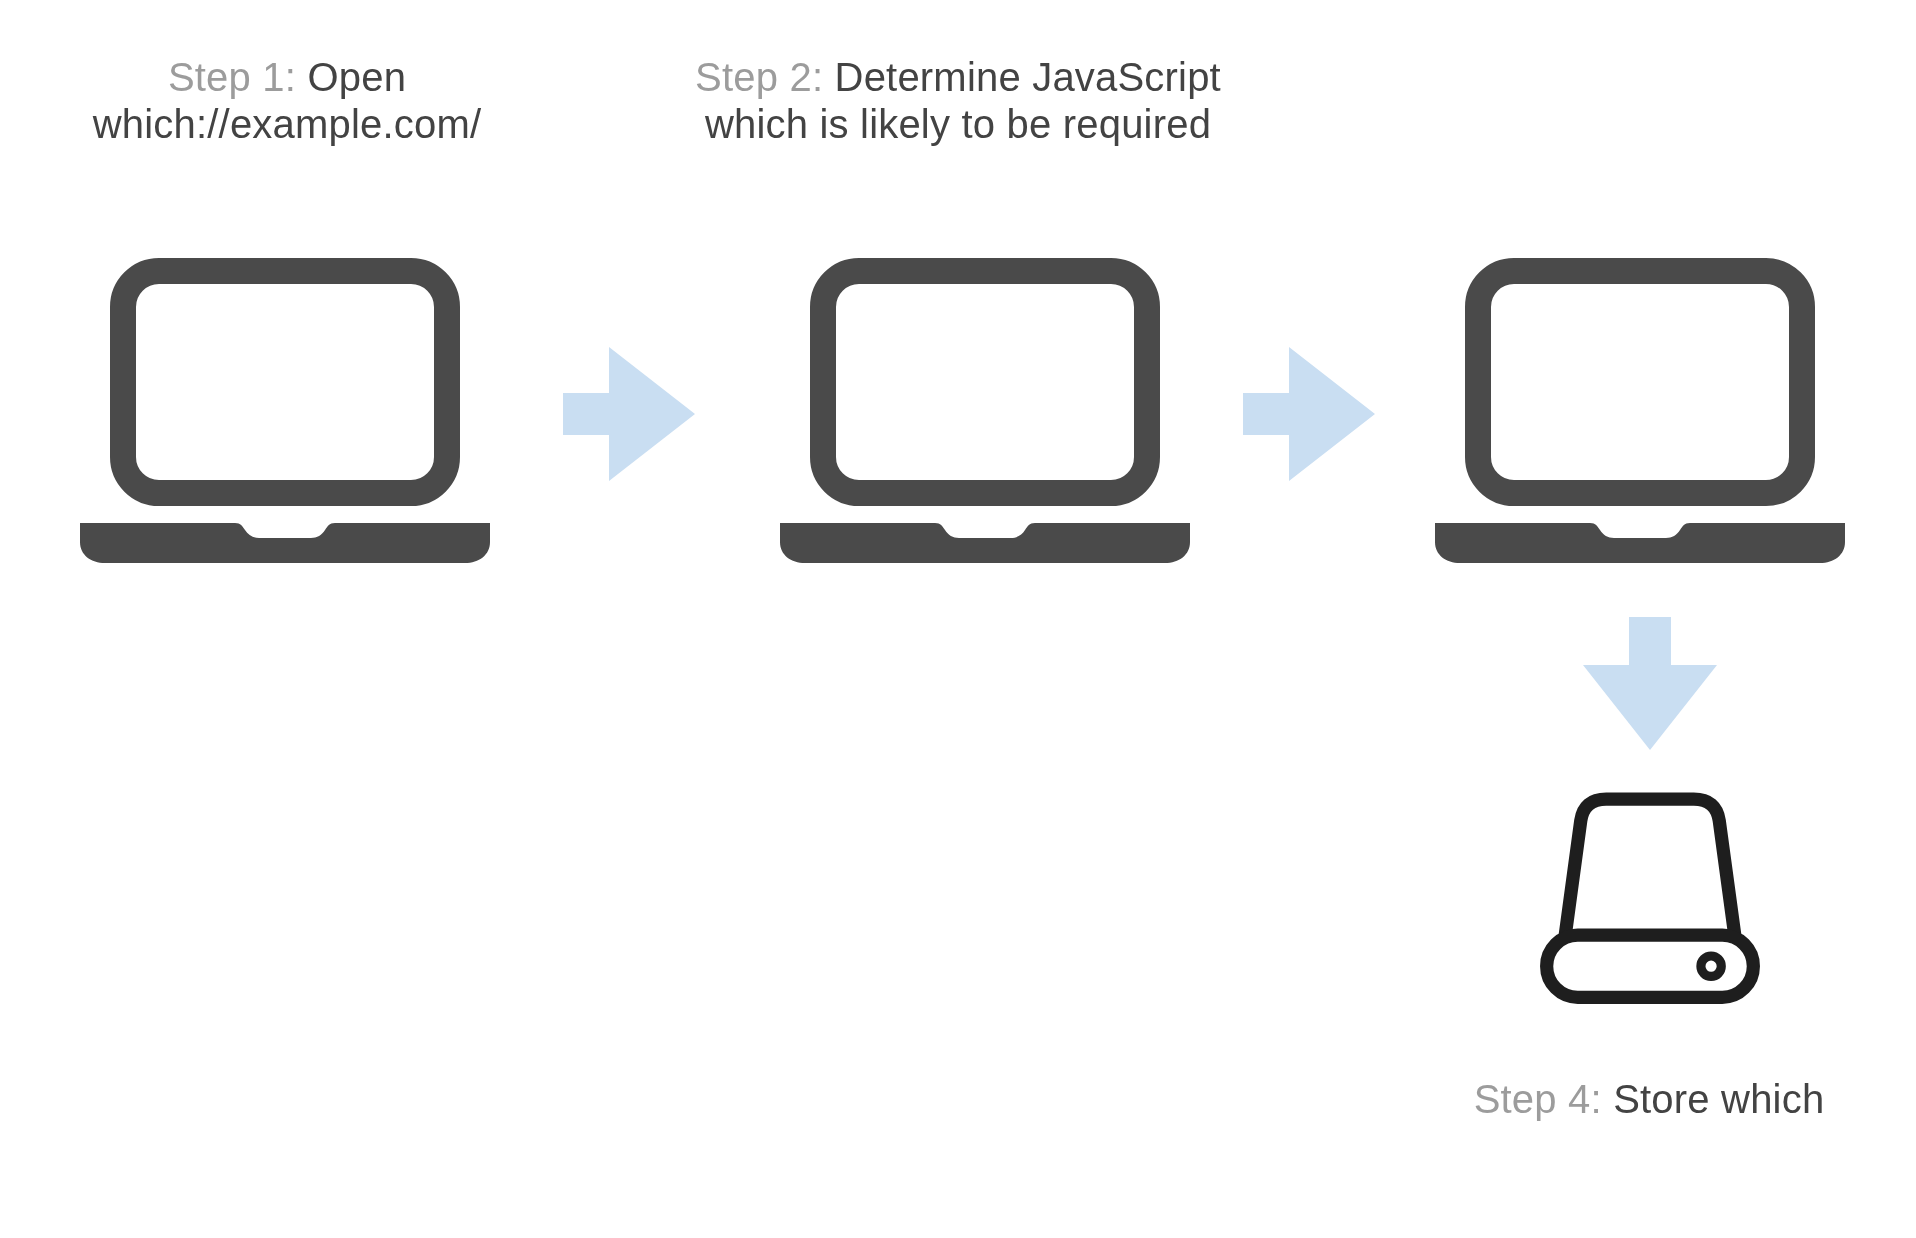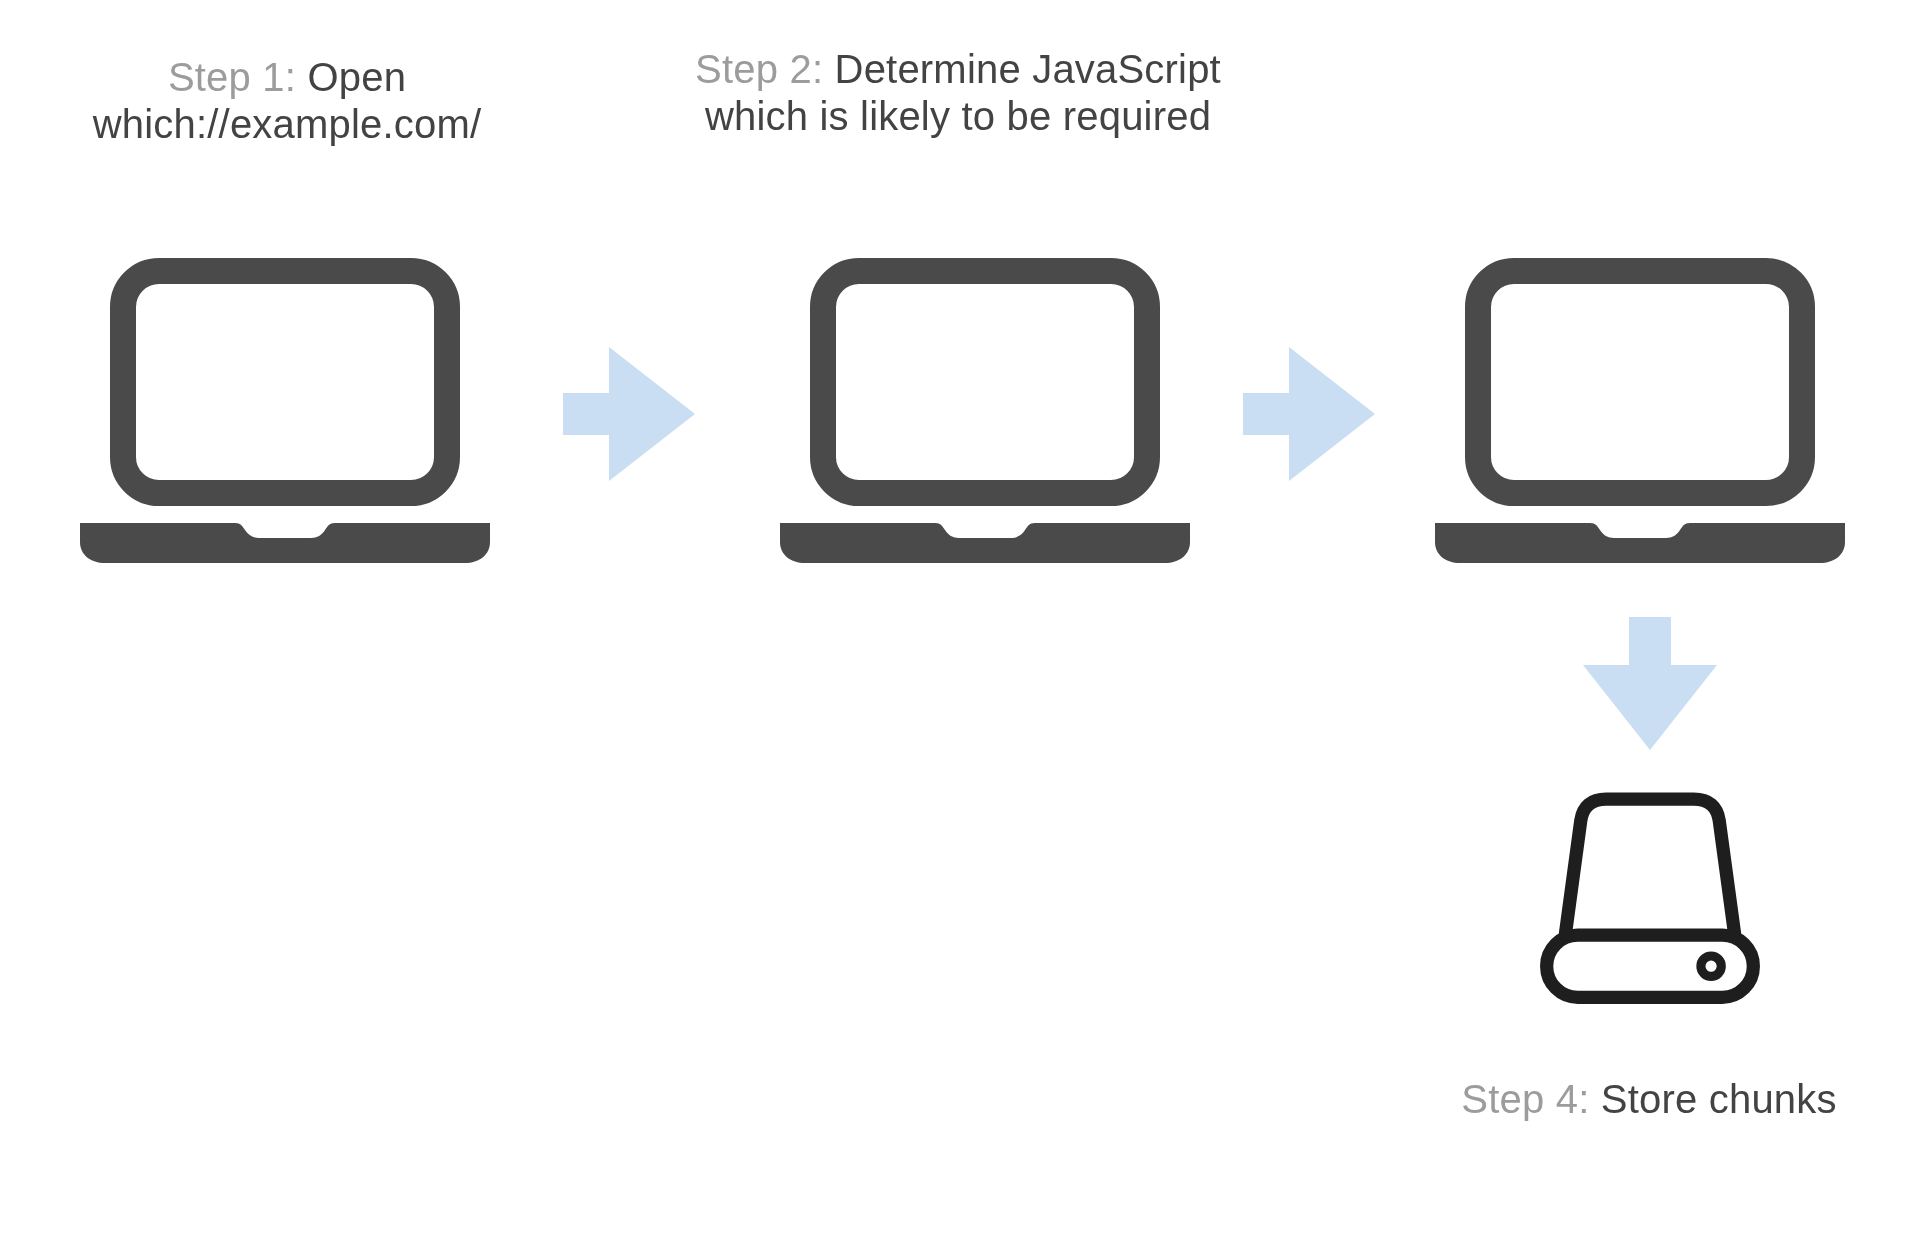--- a/index.html
+++ b/index.html
@@ -32,21 +32,21 @@
   .caption .prefix{
     color:var(--text-muted);
     font-weight:400;
   }
   .caption strong{
     color:var(--text-bold);
     font-weight:400;
   }
   .icon{position:absolute;display:block;}
   .cap-1{left:287px;top:54px;}
-  .cap-2{left:958px;top:46px;}
+  .cap-2{left:958px;top:54px;}
   .cap-3{left:1649px;top:54px;}
   .cap-4{left:1649px;top:1076px;}
   .laptop-1{left:80px;top:258px;}
   .laptop-2{left:780px;top:258px;}
   .laptop-3{left:1435px;top:258px;}
   .arrow-1{left:563px;top:347px;}
   .arrow-2{left:1243px;top:347px;}
   .arrow-3{left:1583px;top:617px;}
   .drive-4{left:1538px;top:786px;}
 </style>
@@ -63,21 +63,21 @@
 
   <div class="caption cap-2">
     <span class="prefix">Step 2:</span>
     <strong>Determine JavaScript</strong><br>
     <strong>which is likely to be required</strong>
   </div>
 
 
   <div class="caption cap-4">
     <span class="prefix">Step 4:</span>
-    <strong>Store chunks</strong><br>
+    <strong>Store which</strong><br>
   </div>
 
   <svg class="icon laptop-1" width="410" height="310" viewBox="0 0 410 310">
     <rect x="43" y="13" width="324" height="222" rx="36" fill="#ffffff" stroke="var(--laptop)" stroke-width="26"></rect>
     <path fill="var(--laptop)" d="M0 265 H155 C161 265 162 268 165 272 C168 277 173 280 179 280 H231
              C237 280 242 277 245 272 C248 268 249 265 255 265 H410 V284
              C410 297 399 305 385 305 H25 C11 305 0 297 0 284 Z"></path>
   </svg>
 
   <svg class="icon laptop-2" width="410" height="310" viewBox="0 0 410 310">

